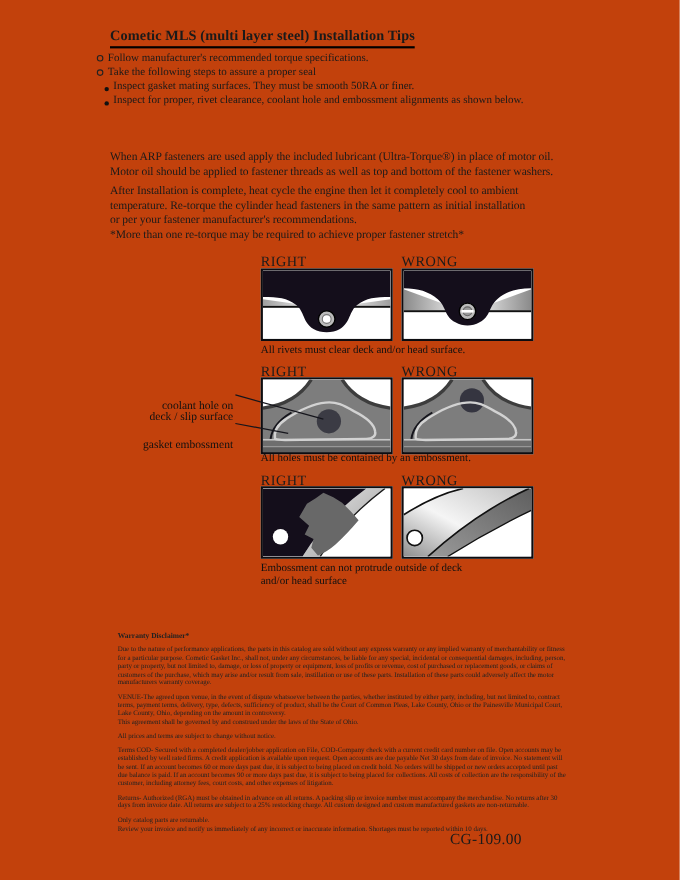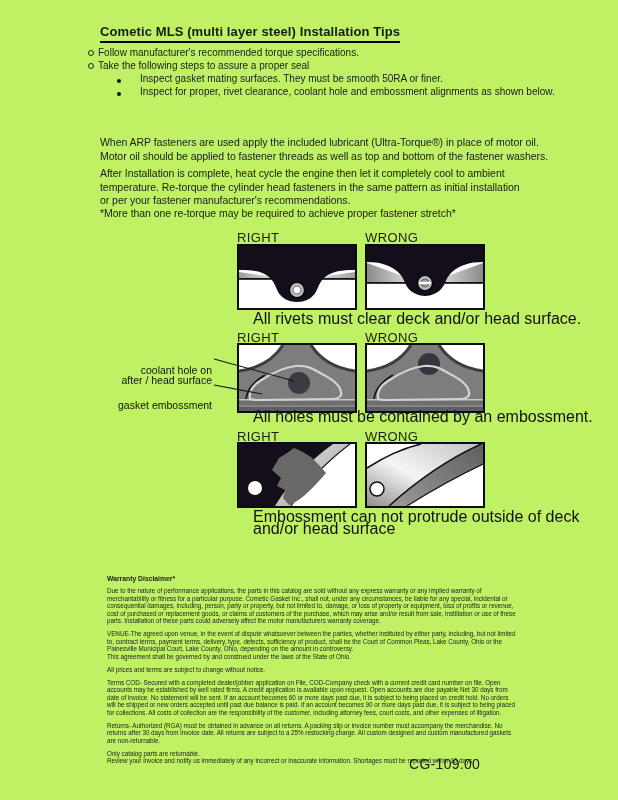--- a/index.html
+++ b/index.html
@@ -1,43 +1,43 @@
 <!DOCTYPE html>
 <html><head>
 <meta charset="utf-8">
 <style>
   html,body{margin:0;padding:0;background:#fff;}
   #page{
-    position:relative;width:618px;height:800px;background:#bef264;overflow:hidden;
-    font-family:Liberation Sans, sans-serif;color:#1a1a1a;
+    position:relative;width:618px;height:800px;background:#c2410c;overflow:hidden;
+    font-family:Liberation Serif, serif;color:#1a1a1a;
   }
   .abs{position:absolute;}
   
   #title{
     left:100px;top:24px;font-size:13px;font-weight:bold;
     border-bottom:2px solid #000;padding-bottom:2px;letter-spacing:.1px;
   }
   
   #bullets{left:88px;top:46px;font-size:10px;line-height:13px;}
   .brow{display:flex;align-items:flex-start;}
   .bmark{
     width:4px;height:4px;border:1px solid #222;border-radius:50%;
     margin:4px 4px 0 0;flex:0 0 auto;
   }
-  .srow{display:flex;align-items:center;margin-left:29px;gap:15px;}
+  .srow{display:flex;align-items:center;margin-left:7px;}
   .smark{
     width:4px;height:4px;background:#111;border-radius:50%;
     margin:4px 4px 0 0;flex:0 0 auto;
   }
   
   #diesel-heading{left:100px;top:119px;font-size:12px;font-weight:bold;}
   .para{left:100px;font-size:10.5px;line-height:13.5px;letter-spacing:-.05px;}
   
   .dlabel{width:120px;text-align:left;font-size:13px;color:#1c1c1c;letter-spacing:.4px;}
-  .caption{left:237px;font-size:16px;line-height:12px;color:#111;margin-left:16px;}
+  .caption{left:237px;font-size:10px;line-height:12px;color:#111;}
   .panel{
     width:120px;box-sizing:border-box;border:2px solid #0c0c10;background:#fff;
   }
   .panel svg{display:block;}
   
   .sidelabel{left:118px;width:94px;text-align:right;font-size:10.5px;line-height:10px;color:#111;margin-top:21px;}
   
   #disclaimer{left:107px;top:575px;width:410px;color:#222;}
   #disclaimer .dh{font-size:6.8px;font-weight:bold;margin:0 0 5px 0;}
   #disclaimer p{
@@ -132,21 +132,21 @@
     </svg>
   </div>
 
   <div class="abs caption" style="top:313px;">All rivets must clear deck and/or head surface.</div>
 
   <div class="abs dlabel" style="left:237px;top:330px;">RIGHT</div>
   <div class="abs dlabel" style="left:365px;top:330px;">WRONG</div>
 
   <div class="abs sidelabel" style="top:344px;">
     <div>coolant hole on</div>
-    <div>after / head surface</div>
+    <div>deck / slip surface</div>
   </div>
   <div class="abs sidelabel" style="top:379px;">gasket embossment</div>
 
   <div class="abs panel" style="left:237px;top:343px;height:70px;">
     <svg width="116" height="66" viewBox="0 0 116 66">
       <rect width="116" height="66" fill="#ffffff"></rect>
       <path d="M0,66 L0,26 Q30,22 44,0 L72,0 Q86,22 116,26 L116,66 Z" fill="#7d7d7d"></path>
       <path d="M0,26 Q30,22 44,0" fill="none" stroke="#3d3d3d" stroke-width="3"></path>
       <path d="M72,0 Q86,22 116,26" fill="none" stroke="#3d3d3d" stroke-width="3"></path>
       <rect x="0" y="54" width="116" height="12" fill="#6e6e6e"></rect>

